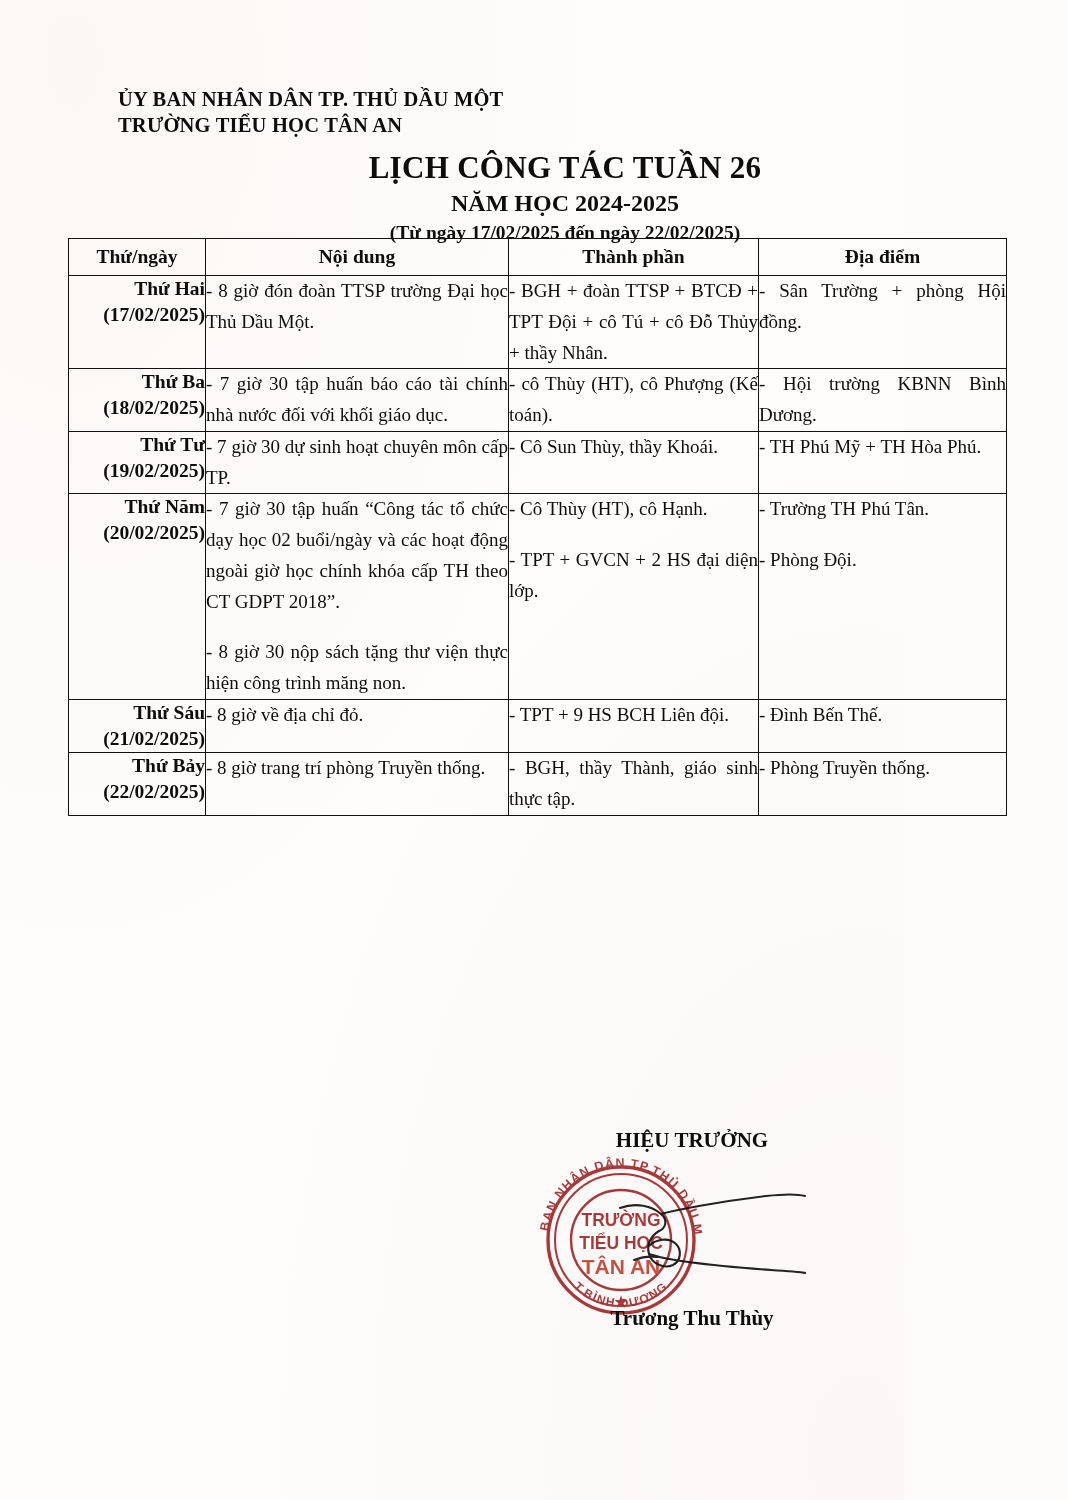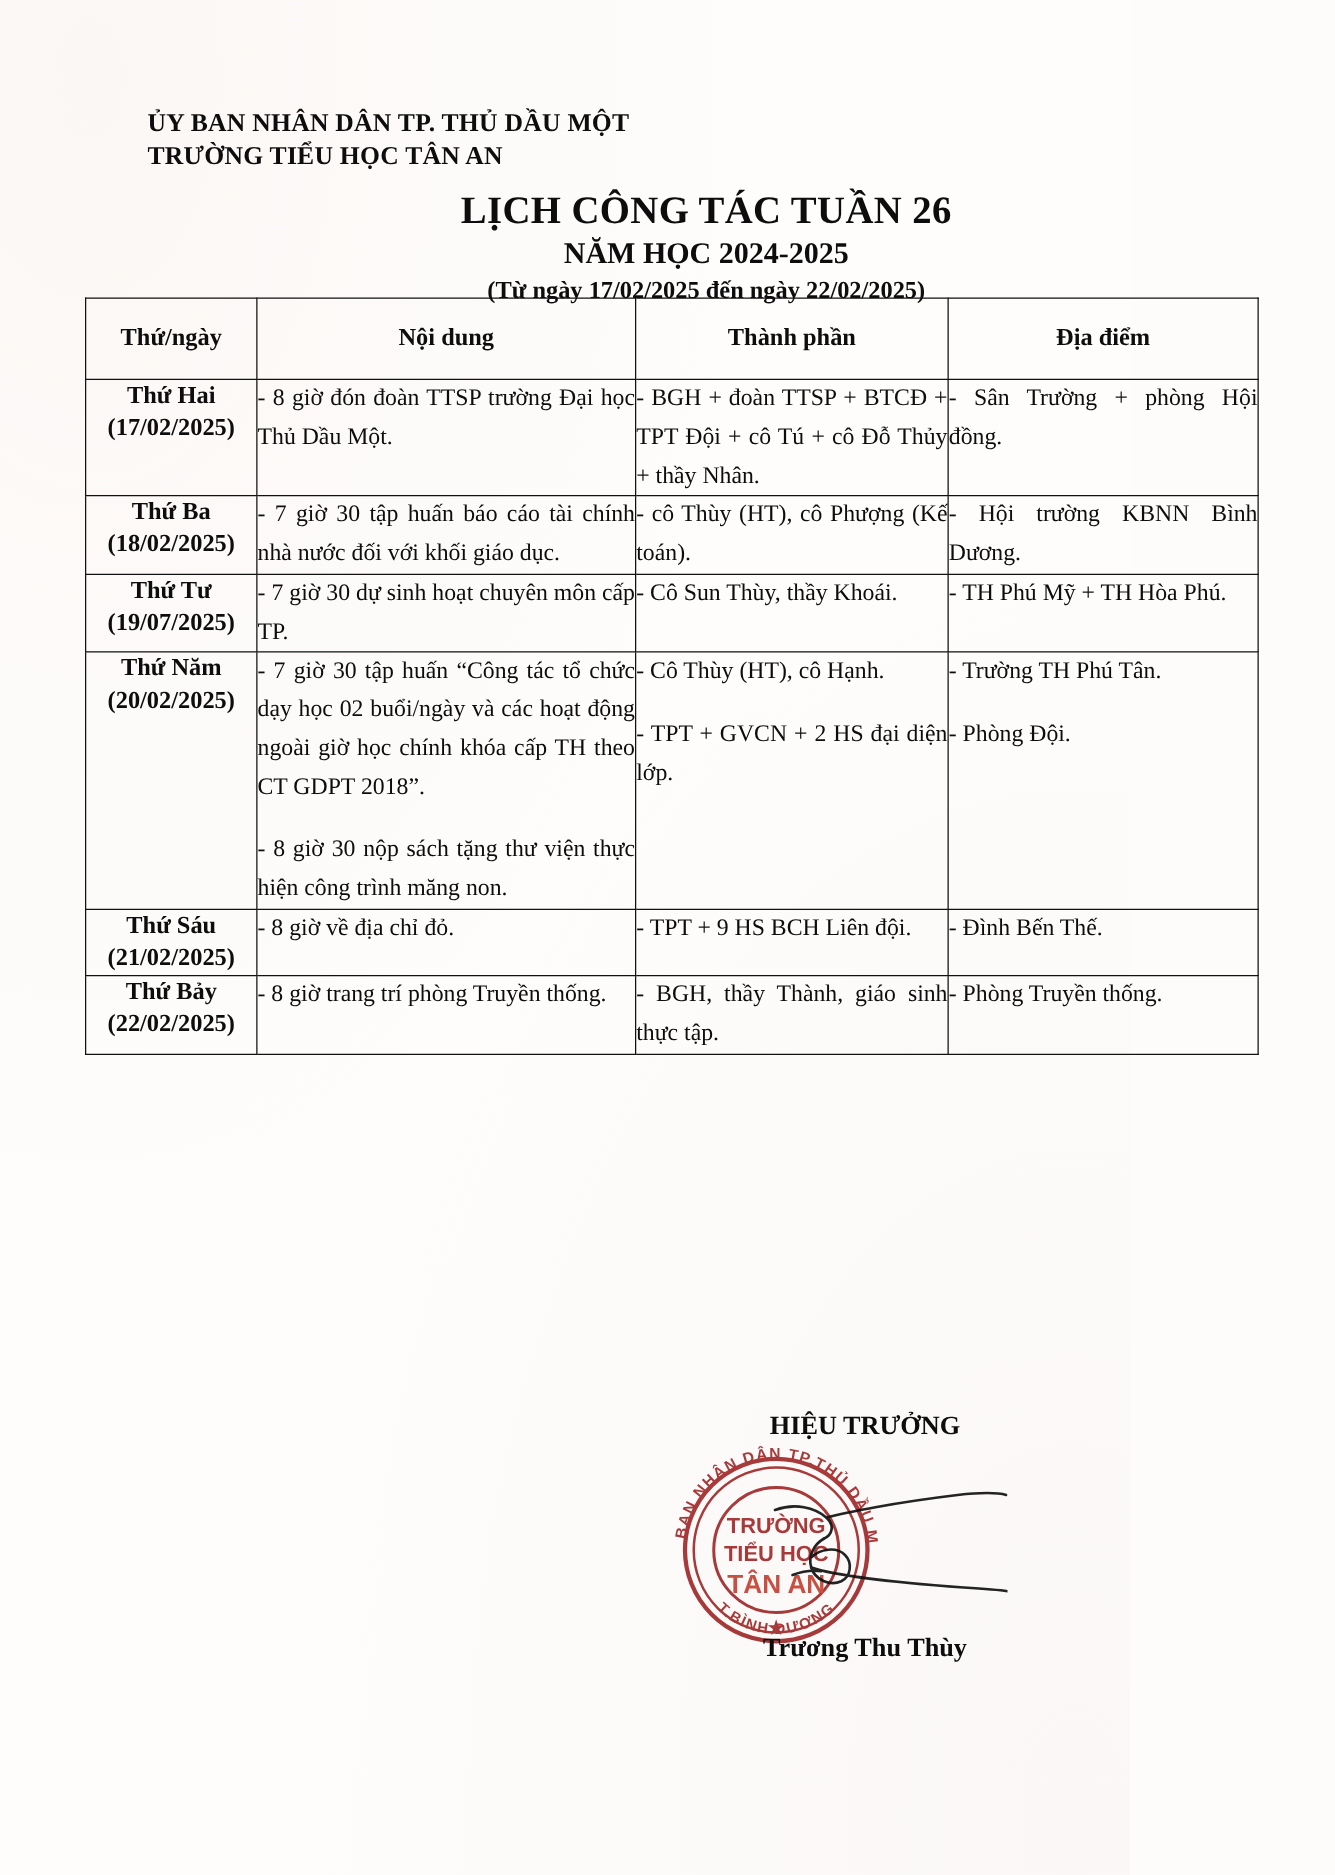--- a/index.html
+++ b/index.html
@@ -88,25 +88,25 @@
   .col-cont  { width: 303px; }
   .col-part  { width: 250px; }
   .col-place { width: 248px; }
 
   table.sched thead th {
     text-align: center;
     font-weight: bold;
     font-size: 19.5px;
     height: 36px;
     vertical-align: middle;
-    padding: 14px 4px;
+    padding: 0 4px;
   }
 
   td.day-cell {
-    text-align: center;
+    text-align: right;
     vertical-align: middle;
     font-weight: bold;
     font-size: 19.5px;
     line-height: 1.34;
     padding: 4px 2px;
   }
   td.day-cell .dname { display: block; white-space: nowrap; }
   td.day-cell .ddate { display: block; white-space: nowrap; }
 
   td.body-cell {
@@ -238,21 +238,21 @@
             <td class="body-cell">
               <p>- cô Thùy (HT), cô Phượng (Kế toán).</p>
             </td>
             <td class="body-cell">
               <p>- Hội trường KBNN Bình Dương.</p>
             </td>
           </tr>
           <tr>
             <td class="day-cell">
               <span class="dname">Thứ Tư</span>
-              <span class="ddate">(19/07/2025)</span>
+              <span class="ddate">(19/02/2025)</span>
             </td>
             <td class="body-cell">
               <p>- 7 giờ 30 dự sinh hoạt chuyên môn cấp TP.</p>
             </td>
             <td class="body-cell">
               <p>- Cô Sun Thùy, thầy Khoái.</p>
             </td>
             <td class="body-cell">
               <p>- TH Phú Mỹ + TH Hòa Phú.</p>
             </td>

